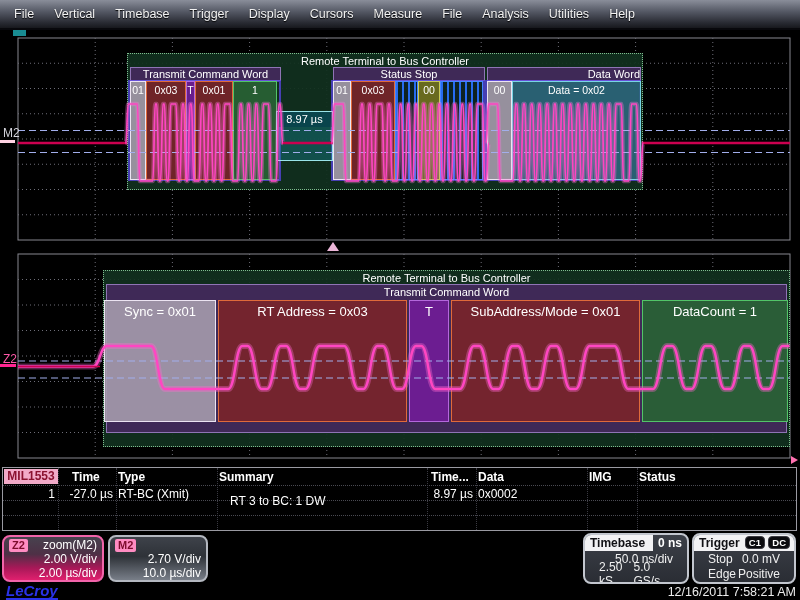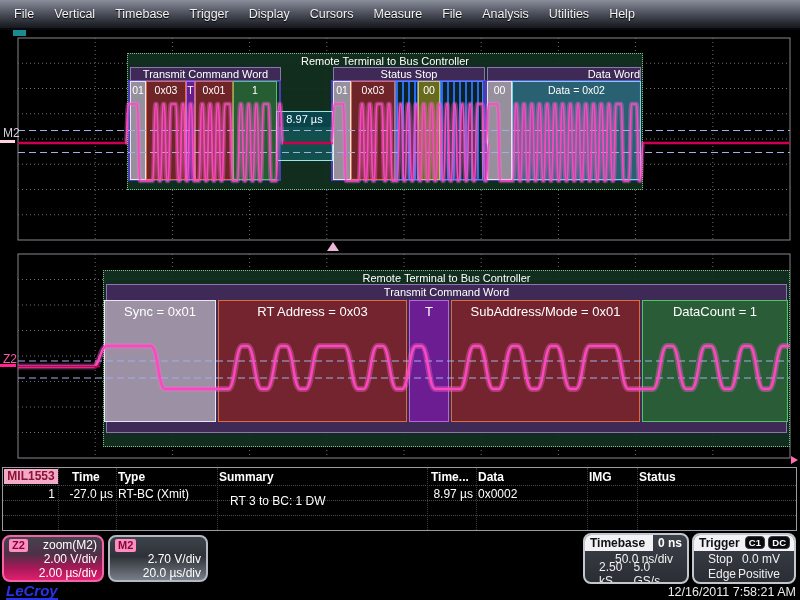--- a/index.html
+++ b/index.html
@@ -236,21 +236,21 @@
     <div class="sbox-line">2.00 V/div</div>
     <div class="sbox-line">2.00 µs/div</div>
   </div>
 
   <div id="m2box" class="sbox">
     <div class="sbox-line first">
       <span class="chan-badge">M2</span>
       <span></span>
     </div>
     <div class="sbox-line">2.70 V/div</div>
-    <div class="sbox-line">20.0 µs/div</div>
+    <div class="sbox-line">10.0 µs/div</div>
   </div>
 
   <div id="tbbox">
     <div class="hdr-row">
       <span class="hdr-white" style="width:58px;">Timebase</span>
       <span class="hdr-val">0 ns</span>
     </div>
     <div class="box-row">
         <span></span>
         <span>50.0 ns/div</span>

